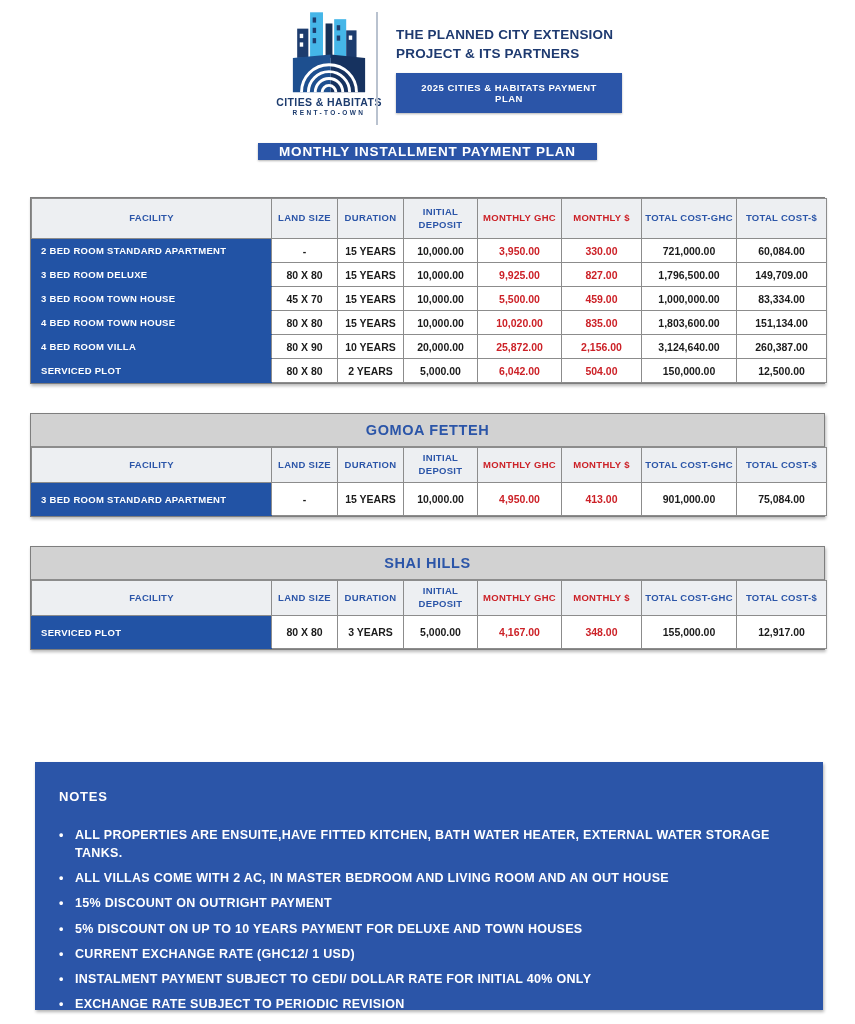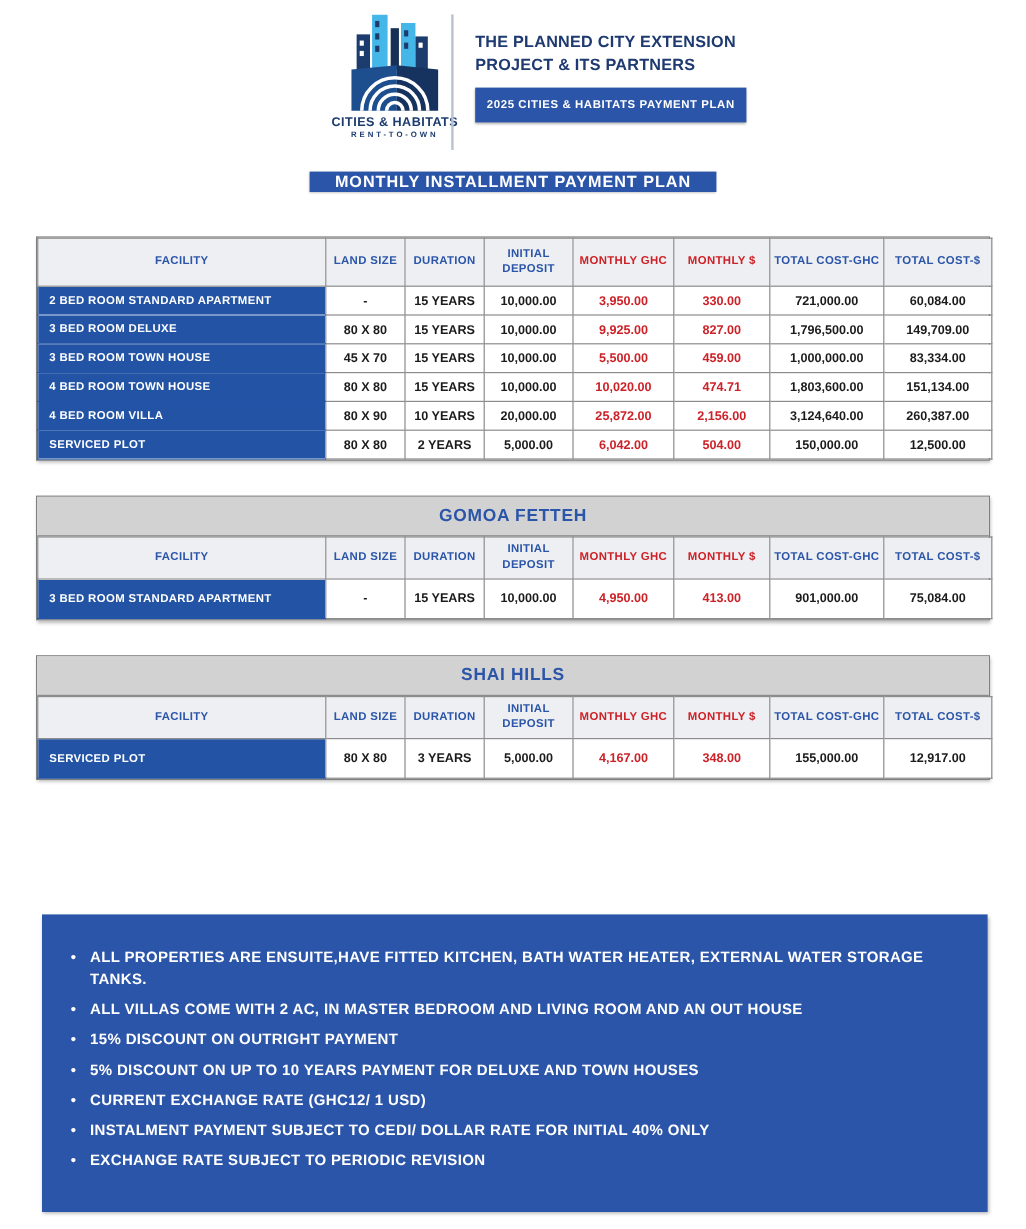--- a/index.html
+++ b/index.html
@@ -17,21 +17,21 @@
   .logo-art { width:92px; height:86px; display:block; margin:0 auto; }
   .logo-name { font-size:10.5px; font-weight:bold; color:#1d3c6e; letter-spacing:.4px; margin-top:2px; white-space:nowrap; }
   .logo-tagline { font-size:6.5px; font-weight:bold; color:#1d3c6e; letter-spacing:2.4px; margin-top:1px; }
   .v-divider { position:absolute; left:376px; top:12px; width:2px; height:113px; background:#b9c2cf; }
   .head-text { position:absolute; left:396px; top:25px; width:235px; }
   .head-title { color:#1e3a70; font-weight:bold; font-size:13.5px; line-height:1.42; letter-spacing:.2px; }
   .head-sub { margin-top:8px; border-left:3px solid #2b55a8; padding-left:9px;
               color:#5c6671; font-size:10.5px; line-height:1.45; letter-spacing:.2px; font-weight:500; }
   .head-badge { margin-top:10px; background:#2b55a8; color:#ffffff; font-weight:bold;
                 font-size:9.5px; letter-spacing:.5px; text-align:center;
-                padding:9px 8px; width:226px; box-shadow:0 1px 2px rgba(0,0,0,.3); }
+                padding:9px 19px; width:226px; box-shadow:0 1px 2px rgba(0,0,0,.3); }
 
   .banner { position:absolute; left:258px; top:143px; width:339px; height:17px;
             background:#2b55a8; color:#ffffff; font-weight:bold; font-size:13.5px;
             letter-spacing:.8px; display:flex; align-items:center; justify-content:center;
             box-shadow:0 1px 2px rgba(0,0,0,.3); }
 
   
   .tables-wrap { position:absolute; left:30px; top:197px; width:795px; }
   .table-card { border:1px solid #7e7e7e; background:#ffffff; margin-bottom:29px;
                 box-shadow:1px 2px 3px rgba(0,0,0,.28); }
@@ -165,21 +165,21 @@
               <td class="red">459.00</td>
               <td>1,000,000.00</td>
               <td>83,334.00</td>
             </tr>
             <tr>
               <td class="facility">4 BED ROOM TOWN HOUSE</td>
               <td>80 X 80</td>
               <td>15 YEARS</td>
               <td>10,000.00</td>
               <td class="red">10,020.00</td>
-              <td class="red">474.71</td>
+              <td class="red">835.00</td>
               <td>1,803,600.00</td>
               <td>151,134.00</td>
             </tr>
             <tr>
               <td class="facility">4 BED ROOM VILLA</td>
               <td>80 X 90</td>
               <td>10 YEARS</td>
               <td>20,000.00</td>
               <td class="red">25,872.00</td>
               <td class="red">2,156.00</td>
@@ -273,20 +273,21 @@
               <td class="red">348.00</td>
               <td>155,000.00</td>
               <td>12,917.00</td>
             </tr>
           </tbody>
         </table>
       </section>
     </div>
 
   <div class="notes">
+    <div class="notes-heading">NOTES</div>
     <ul class="notes-list">
         <li>ALL PROPERTIES ARE ENSUITE,HAVE FITTED KITCHEN, BATH WATER HEATER, EXTERNAL WATER STORAGE TANKS.</li>
         <li>ALL VILLAS COME WITH 2 AC, IN MASTER BEDROOM AND LIVING ROOM AND AN OUT HOUSE</li>
         <li>15% DISCOUNT ON OUTRIGHT PAYMENT</li>
         <li>5% DISCOUNT ON UP TO 10 YEARS PAYMENT FOR DELUXE AND TOWN HOUSES</li>
         <li>CURRENT EXCHANGE RATE (GHC12/ 1 USD)</li>
         <li>INSTALMENT PAYMENT SUBJECT TO CEDI/ DOLLAR RATE FOR INITIAL 40% ONLY</li>
         <li>EXCHANGE RATE SUBJECT TO PERIODIC REVISION</li>
       </ul>
   </div>

